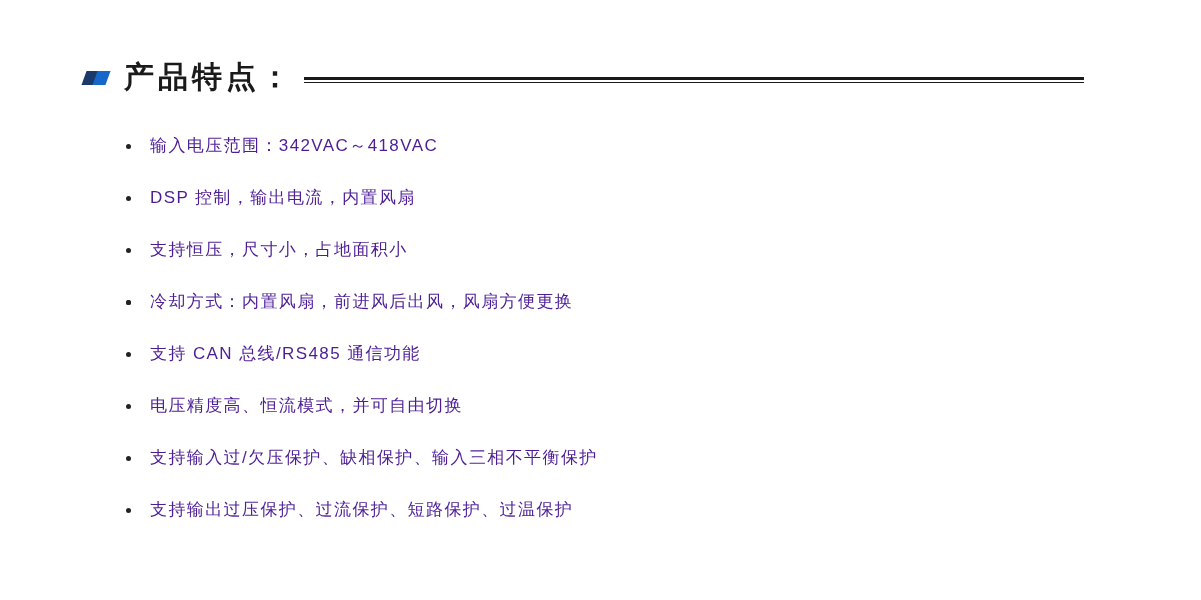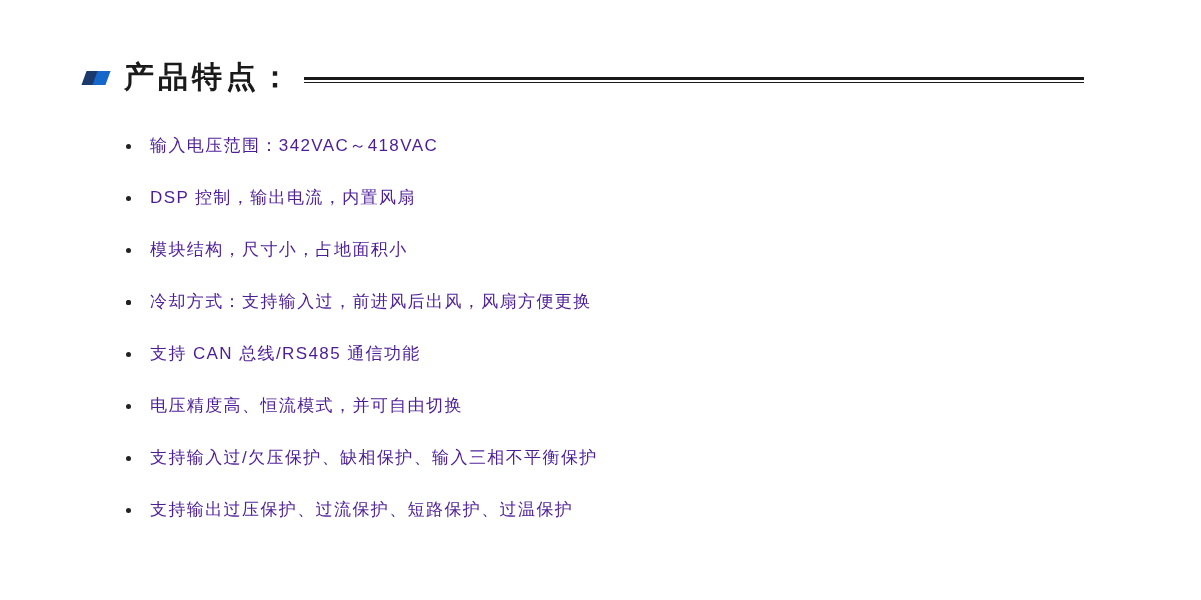--- a/index.html
+++ b/index.html
@@ -122,28 +122,28 @@
     <li class="feature-item">
       <span class="dot"></span>
       <span>输入电压范围：342VAC～418VAC</span>
     </li>
     <li class="feature-item">
       <span class="dot"></span>
       <span>DSP 控制，输出电流，内置风扇</span>
     </li>
     <li class="feature-item">
       <span class="dot"></span>
-      <span>模块结构，尺寸小，占地面积小</span>
+      <span>支持恒压，尺寸小，占地面积小</span>
     </li>
     <li class="feature-item">
       <span class="dot"></span>
     </li>
     <li class="feature-item">
       <span class="dot"></span>
-      <span>冷却方式：支持输入过，前进风后出风，风扇方便更换</span>
+      <span>冷却方式：内置风扇，前进风后出风，风扇方便更换</span>
     </li>
     <li class="feature-item">
       <span class="dot"></span>
       <span>支持 CAN 总线/RS485 通信功能</span>
     </li>
     <li class="feature-item">
       <span class="dot"></span>
       <span>电压精度高、恒流模式，并可自由切换</span>
     </li>
     <li class="feature-item">

